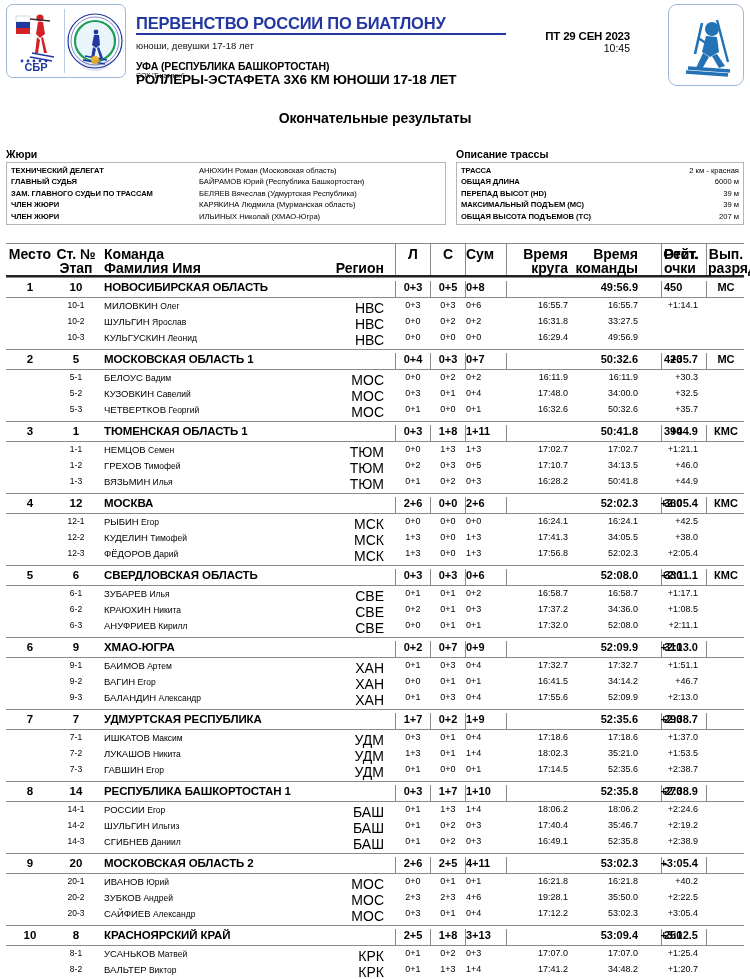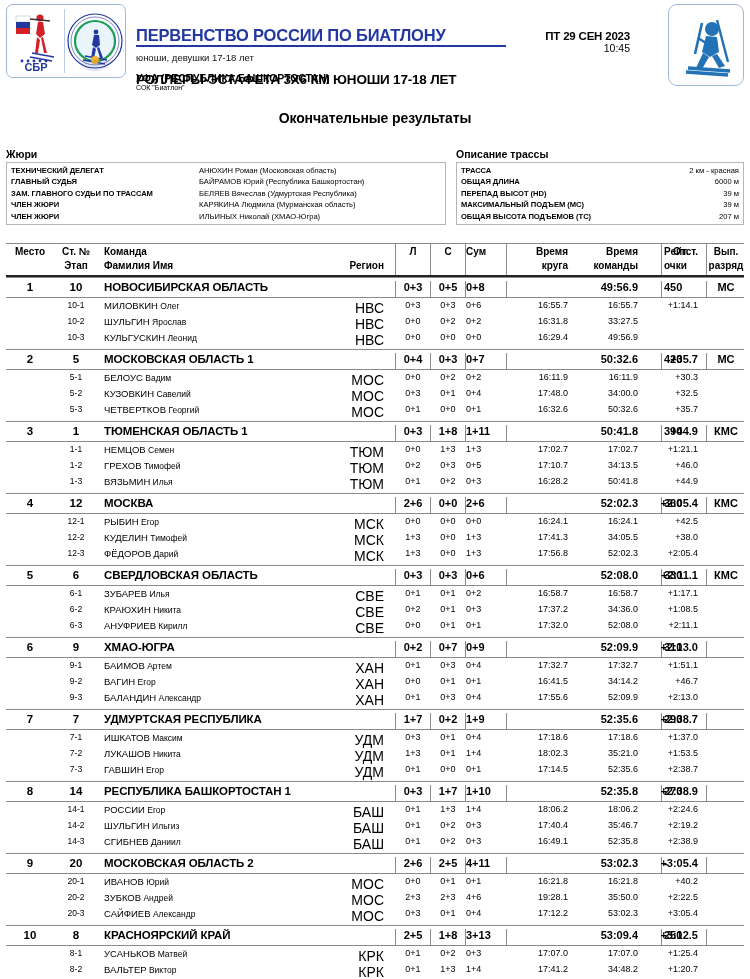--- a/index.html
+++ b/index.html
@@ -23,21 +23,21 @@
     width: 118px; height: 72px;
     border: 1px solid #9fb8dd; border-radius: 7px;
     background: #fff;
     display: flex; align-items: center; justify-content: center; gap: 2px;
   }
   .logo-sbr { width: 52px; height: 66px; }
   .logo-div { width: 1px; height: 64px; background: #b9cbe6; }
   .logo-rb { width: 56px; height: 62px; }
 
   .title-block {
-    position: absolute; left: 136px; top: 26px; width: 370px;
+    position: absolute; left: 136px; top: 14px; width: 370px;
   }
   .main-title {
     font-size: 16.5px; font-weight: bold; color: #2237a0;
     letter-spacing: -0.2px; line-height: 1.1; white-space: nowrap;
   }
   .title-rule { border-bottom: 2px solid #2237a0; margin-top: 1px; width: 370px; }
   .subtitle { font-size: 9.5px; color: #111; margin-top: 5px; }
   .venue { font-size: 10.5px; font-weight: bold; margin-top: 9px; letter-spacing: -0.1px; }
   .venue-sub { font-size: 7px; margin-top: 0px; }
 
@@ -96,21 +96,21 @@
   .c-region  { position: absolute; left: 278px; width: 100px; text-align: right; }
   .c-p       { position: absolute; left: 390px; width: 34px;  text-align: center; }
   .c-s       { position: absolute; left: 425px; width: 34px;  text-align: center; }
   .c-sum     { position: absolute; left: 460px; width: 40px;  text-align: left; }
   .c-lap     { position: absolute; left: 502px; width: 60px;  text-align: right; }
   .c-team-t  { position: absolute; left: 566px; width: 66px;  text-align: right; }
   .c-behind  { position: absolute; left: 636px; width: 56px;  text-align: right; }
   .c-pts     { position: absolute; left: 658px; width: 42px;  }
   .c-rank    { position: absolute; left: 702px; width: 36px;  text-align: center; }
 
-  .th { font-size: 10px; font-weight: bold; }
+  .th { font-size: 14px; font-weight: bold; }
   .th-l2 { top: 16px; }
   .th-top { top: 2px; }
 
   
   .vline { position: absolute; top: 0; bottom: 0; width: 1px; background: #8a8a8a; }
 
   .team-row {
     height: 19px;
     border-top: 1px solid #8a8a8a;
     border-bottom: 1px solid #8a8a8a;

